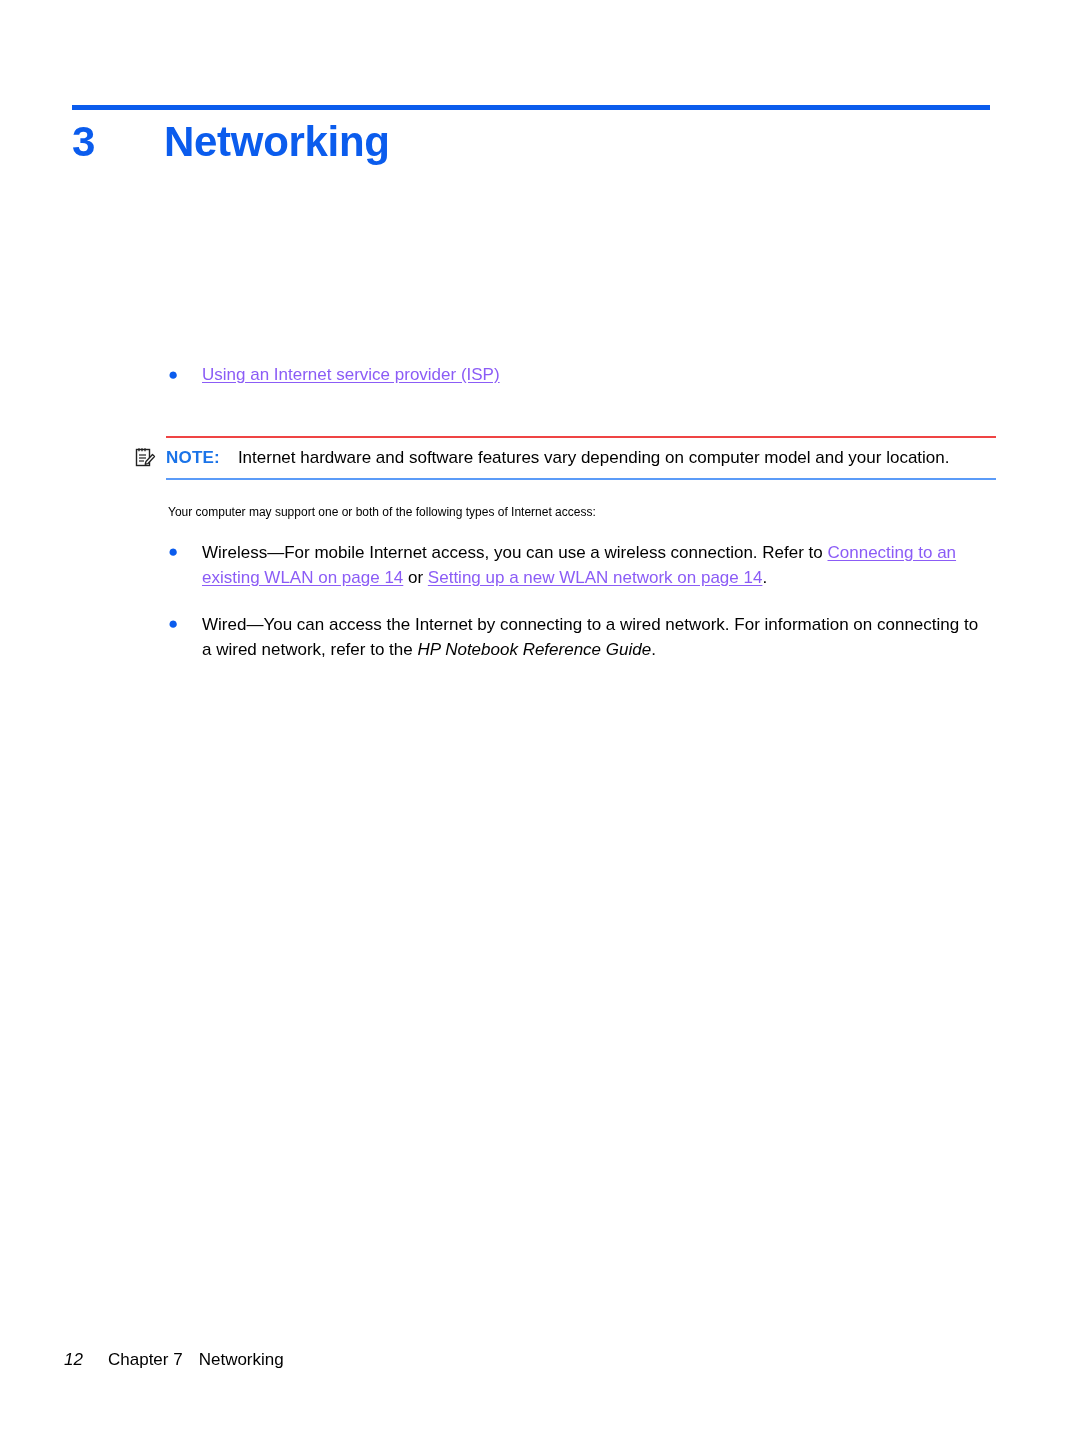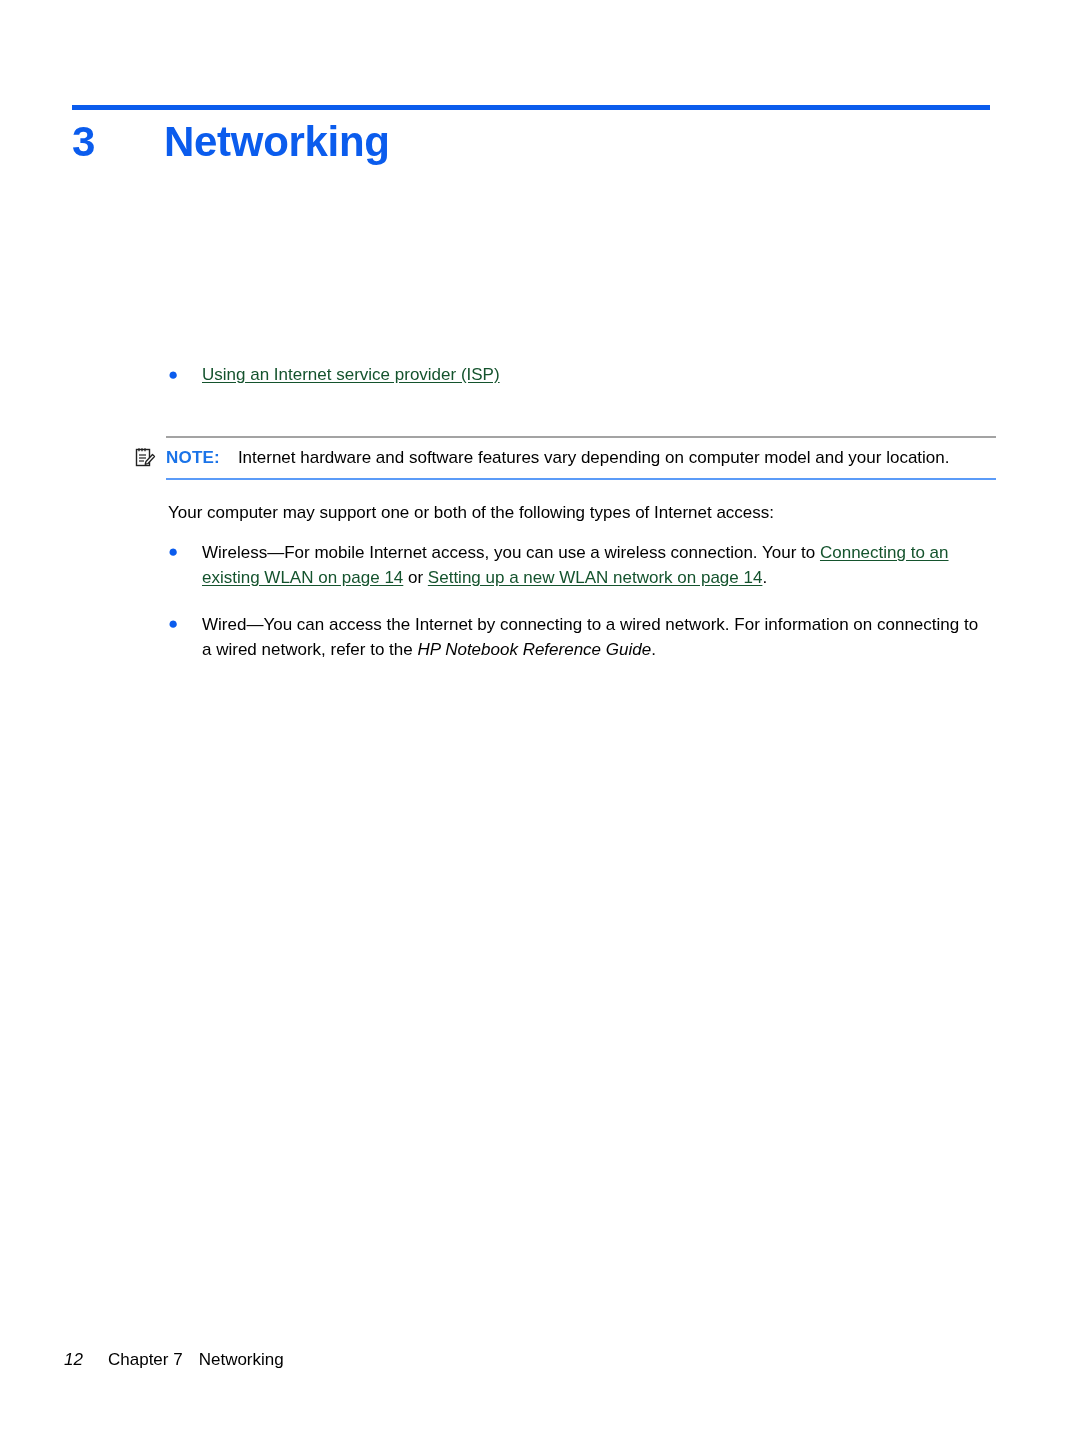--- a/index.html
+++ b/index.html
@@ -67,34 +67,34 @@
   .bullet {
     flex: 0 0 34px;
     color: #0b5ced;
     font-size: 17px;
     line-height: 24px;
   }
   .bullet::before {
     content: "\25CF";
   }
   .xref {
-    color: #14532d;
+    color: #8b5cf6;
     text-decoration: underline;
     text-underline-offset: 2px;
     font-size: 17px;
     line-height: 24px;
   }
 
   
   .note-box {
     position: absolute;
     left: 166px;
     top: 436px;
     width: 830px;
-    border-top: 2px solid #a3a3a3;
+    border-top: 2px solid #ef4444;
     border-bottom: 2px solid #5b9bf8;
     padding: 7px 0 8px 0;
     box-sizing: border-box;
   }
   .note-inner {
     position: relative;
     padding-left: 0px;
   }
   .note-icon {
     position: absolute;
@@ -116,21 +116,21 @@
     display: inline-block;
     width: 18px;
   }
 
   
   .intro-para {
     position: absolute;
     left: 168px;
     top: 500px;
     width: 822px;
-    font-size: 17px;
+    font-size: 12px;
     line-height: 25px;
   }
 
   
   .access-list {
     position: absolute;
     left: 168px;
     top: 540px;
     width: 822px;
   }
@@ -212,21 +212,21 @@
       </div>
     </div>
   </div>
 
   <div class="intro-para">Your computer may support one or both of the following types of Internet access:</div>
 
   <div class="access-list">
 
     <div class="access-item">
       <span class="bullet"></span>
-      <div class="access-text"><span>Wireless—For mobile Internet access, you can use a wireless connection. Your to </span><a class="xref" href="#">Connecting to an existing WLAN on page 14</a><span> or </span><a class="xref" href="#">Setting up a new WLAN network on page 14</a><span>.</span></div>
+      <div class="access-text"><span>Wireless—For mobile Internet access, you can use a wireless connection. Refer to </span><a class="xref" href="#">Connecting to an existing WLAN on page 14</a><span> or </span><a class="xref" href="#">Setting up a new WLAN network on page 14</a><span>.</span></div>
     </div>
 
     <div class="access-item">
       <span class="bullet"></span>
       <div class="access-text"><span>Wired—You can access the Internet by connecting to a wired network. For information on connecting to a wired network, refer to the </span><em>HP Notebook Reference Guide</em><span>.</span></div>
     </div>
 
   </div>
 
   <div class="footer">

